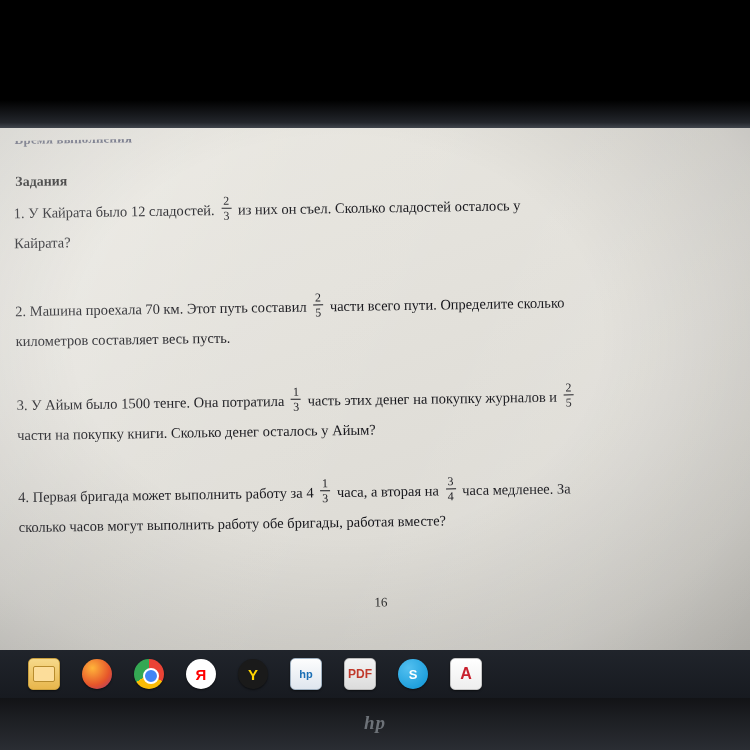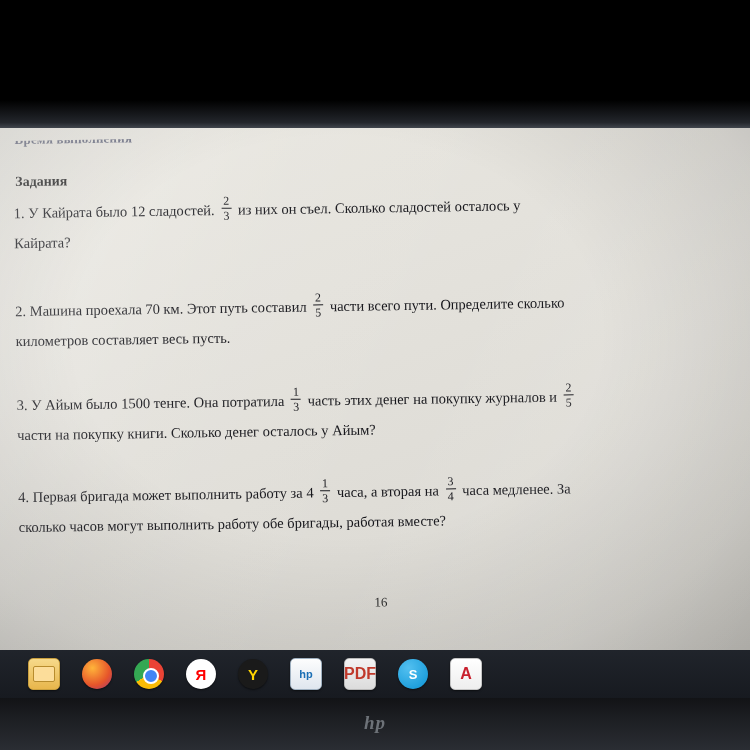--- a/index.html
+++ b/index.html
@@ -87,21 +87,21 @@
     box-shadow:0 1px 2px rgba(0,0,0,.5);
   }
   .ic-explorer{background:linear-gradient(180deg,#f6d98a,#e8b64c);border:1px solid #caa03f;}
   .ic-explorer .folder{width:20px;height:14px;background:#fcdd9a;border:1px solid #b88c2d;border-radius:2px;}
   .ic-firefox{background:radial-gradient(circle at 35% 30%,#ffb43a,#e6542a 60%,#8f2f8f 110%);border-radius:50%;}
   .ic-chrome{background:conic-gradient(#ea4335 0 33%,#fbbc05 33% 66%,#34a853 66% 100%);border-radius:50%;position:relative;}
   .ic-chrome:after{content:"";position:absolute;left:9px;top:9px;width:12px;height:12px;border-radius:50%;background:#4285f4;border:2px solid #fff;}
   .ic-yandex{background:#fff;color:#ff0000;border-radius:50%;}
   .ic-y2{background:#1a1a1a;color:#ffd400;border-radius:50%;}
   .ic-hp{background:linear-gradient(180deg,#fdfdfd,#dfe6ee);border:1px solid #9fb0c0;color:#1b6fb5;font-size:11px;}
-  .ic-pdfred{background:linear-gradient(180deg,#f3f3f3,#dcdcdc);border:1px solid #b9b9b9;color:#c0392b;font-size:16px;}
+  .ic-pdfred{background:linear-gradient(180deg,#f3f3f3,#dcdcdc);border:1px solid #b9b9b9;color:#c0392b;font-size:12px;}
   .ic-skype{background:radial-gradient(circle at 35% 30%,#53c0f0,#0b93d5);border-radius:50%;color:#fff;font-size:13px;}
   .ic-acro{background:linear-gradient(180deg,#fff,#eee);border:1px solid #c5c5c5;color:#c8202e;font-size:16px;}
 
   
   .bezel-bottom{
     position:absolute;left:0;top:698px;width:750px;height:52px;
     background:linear-gradient(180deg,#121316 0%,#1c1e22 38%,#2a2d33 100%);
   }
   .hp-logo{
     position:absolute;left:0;top:712px;width:750px;text-align:center;

